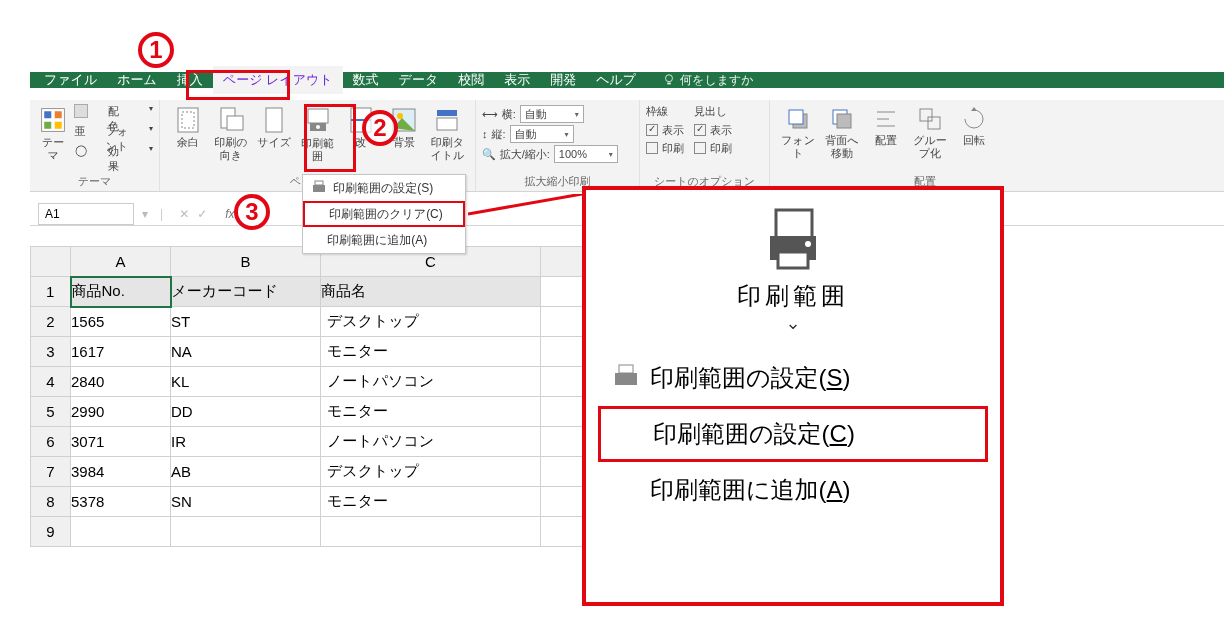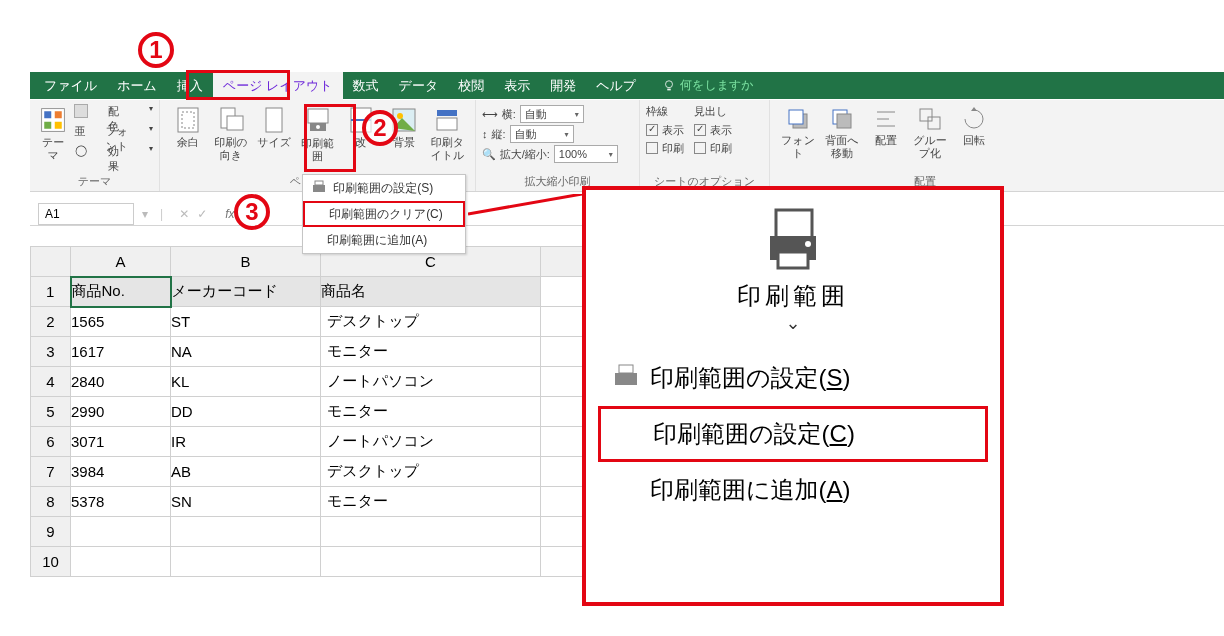--- a/index.html
+++ b/index.html
@@ -10,21 +10,21 @@
     width: 1224px;
     height: 636px;
     position: relative;
     overflow: hidden;
   }
 
   
   .menubar {
     position: absolute;
     top: 72px; left: 30px; right: 0;
-    height: 27px;
+    height: 16px;
     background: #217346;
     display: flex;
     align-items: center;
     padding-left: 4px;
     color: #fff;
   }
   .menubar .tab {
     padding: 0 10px;
     height: 28px;
     line-height: 28px;
@@ -32,21 +32,21 @@
     cursor: pointer;
   }
   .menubar .tab.active {
     background: #f3f3f3;
     color: #6d28d9;
   }
   .menubar .tell-me {
     margin-left: 16px;
     display: flex;
     align-items: center;
-    color: #86efac;
+    color: #ffffff;
     opacity: .9;
     cursor: text;
   }
   .menubar .tell-me svg { margin-right: 4px; }
 
   
   .ribbon {
     position: absolute;
     top: 100px; left: 30px; right: 0;
     height: 92px;
@@ -541,27 +541,20 @@
           <td class="pad">モニター</td>
           <td style="border-left-width: 0px;"></td>
         </tr>
         <tr>
           <th class="rowhdr">9</th>
           <td class="center"></td>
           <td class="center"></td>
           <td class="pad"></td>
           <td style="border-left-width: 0px;"></td>
         </tr>
-        <tr>
-          <th class="rowhdr">10</th>
-          <td class="center"></td>
-          <td class="center"></td>
-          <td class="pad"></td>
-          <td style="border-left-width: 0px;"></td>
-        </tr>
       </tbody>
   </table>
 </div>
 
 <div class="zoom-panel">
   <div class="big-btn">
     <svg width="70" height="70" viewBox="0 0 70 70">
       <rect x="18" y="4" width="36" height="30" fill="#fff" stroke="#555" stroke-width="3"></rect>
       <rect x="12" y="30" width="46" height="24" fill="#555"></rect>
       <rect x="20" y="46" width="30" height="16" fill="#fff" stroke="#555" stroke-width="3"></rect>

